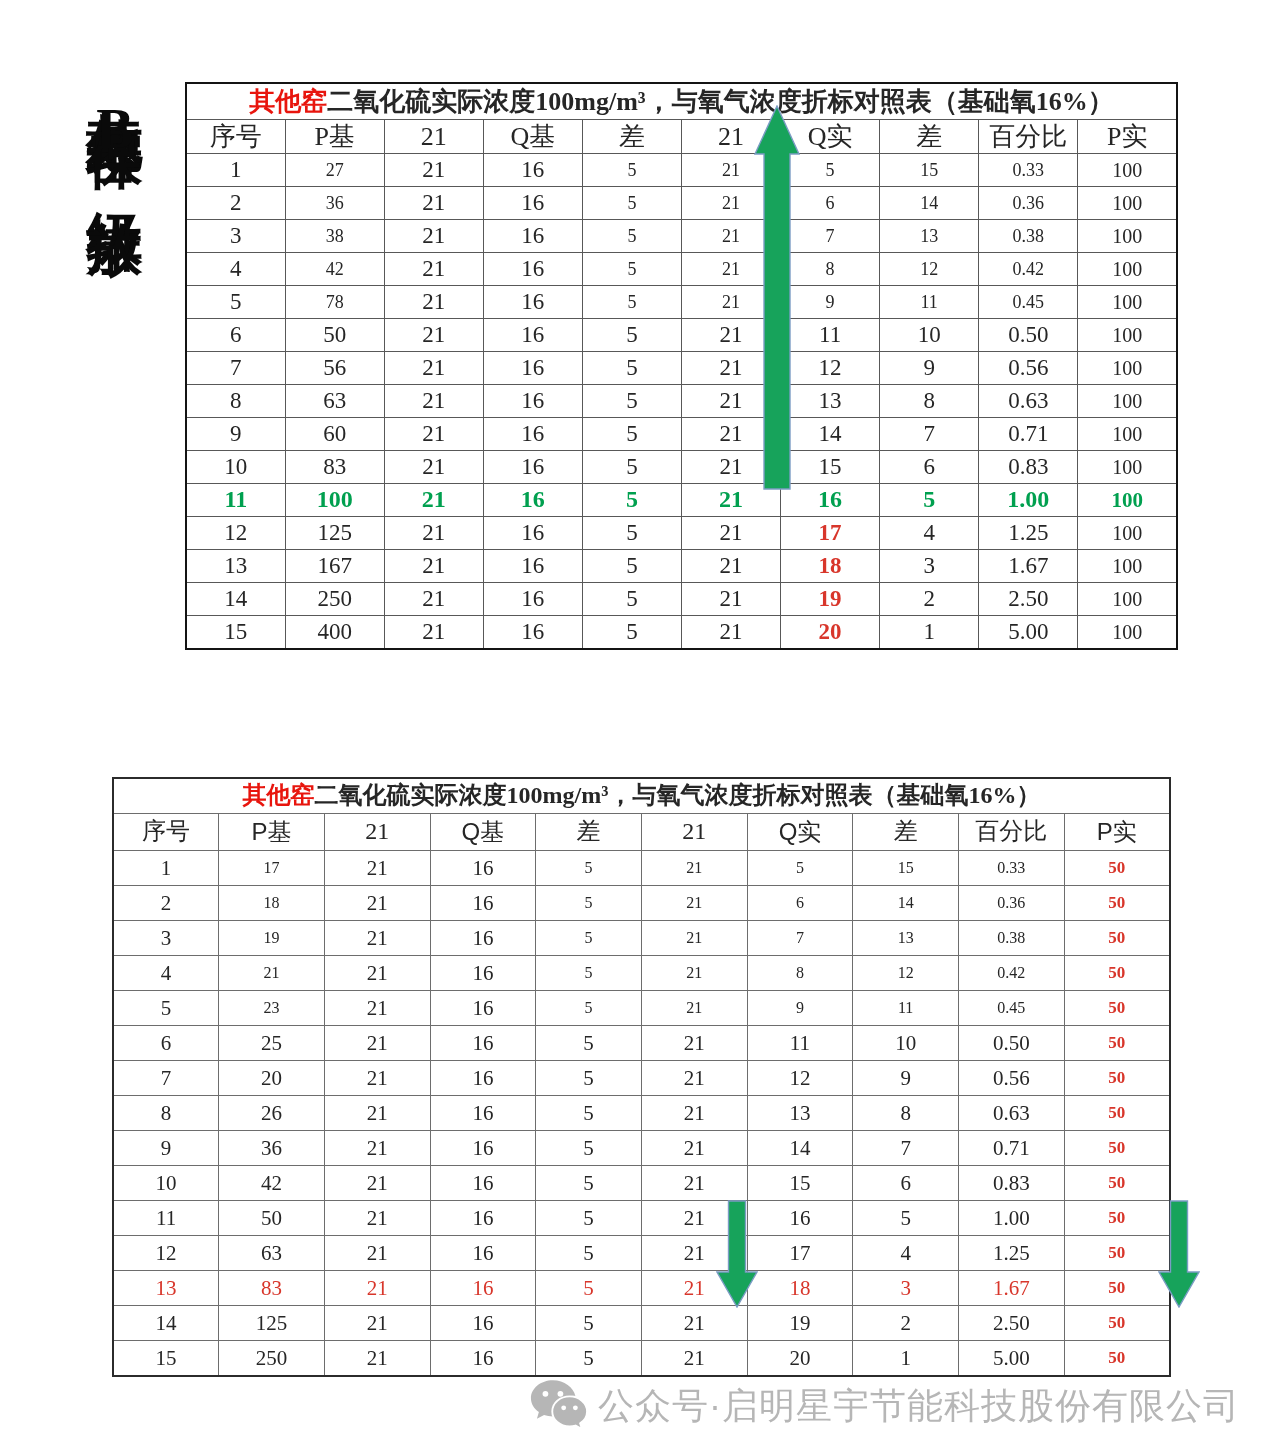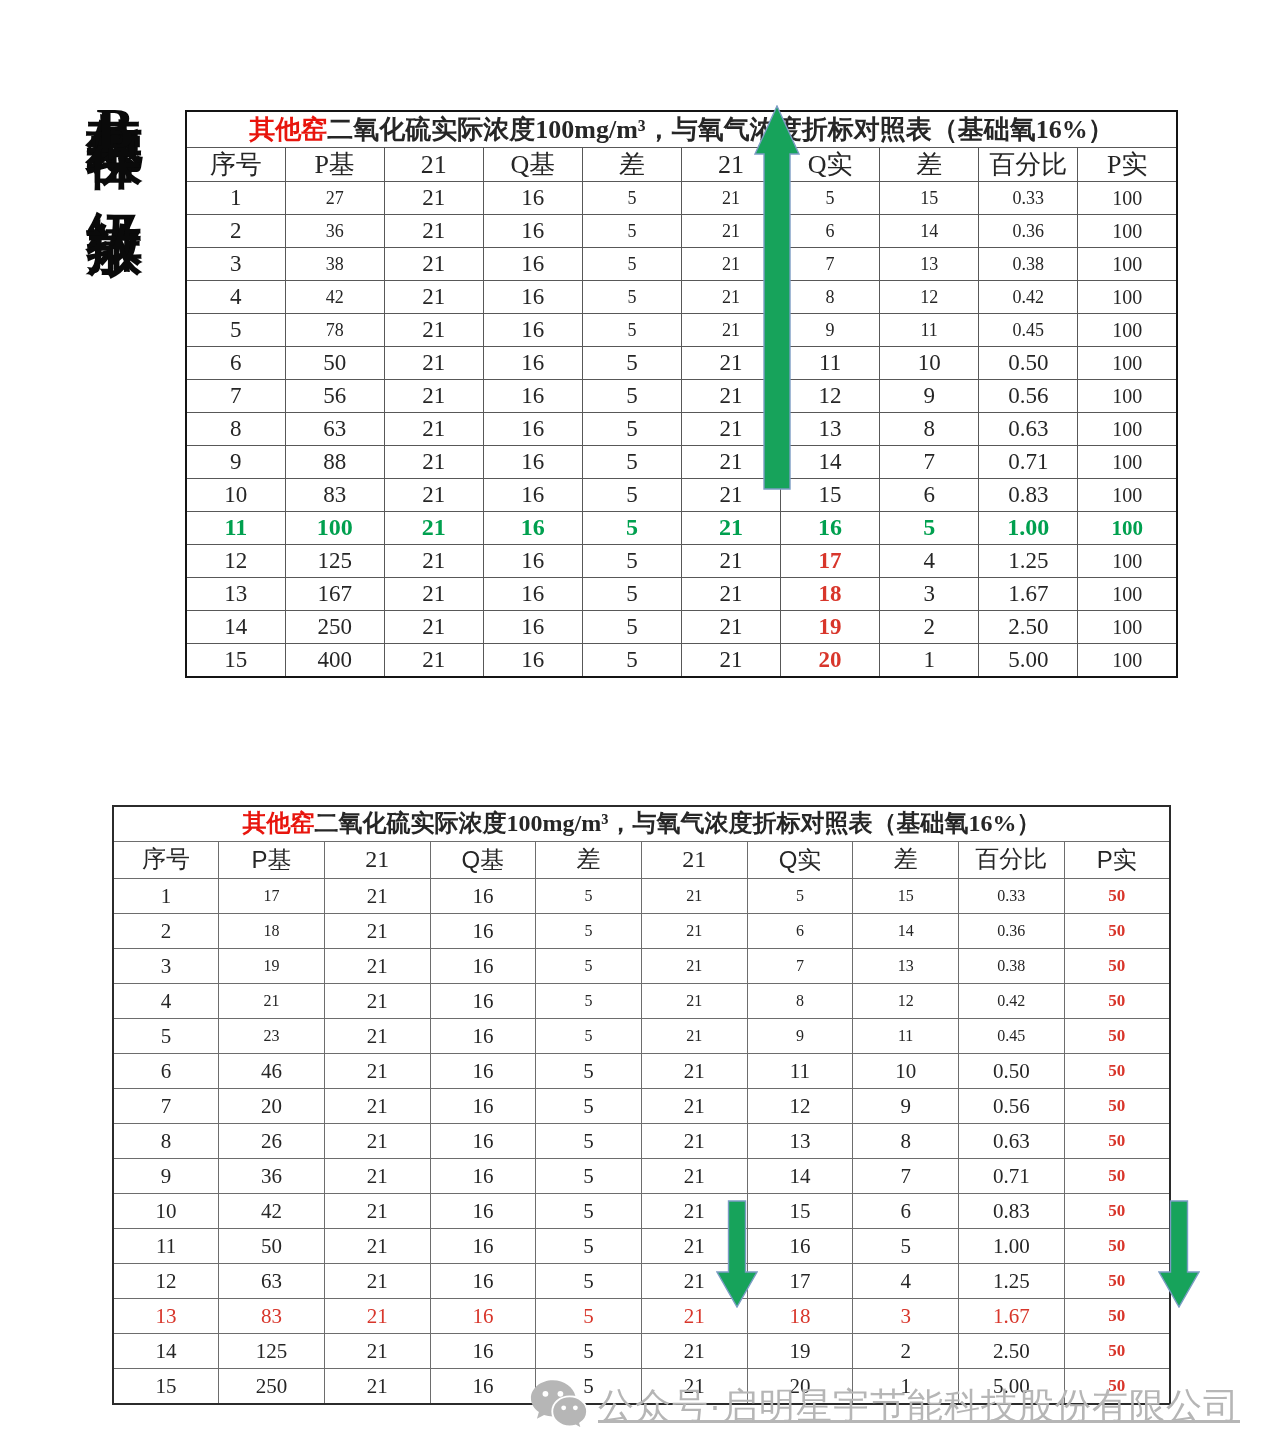--- a/index.html
+++ b/index.html
@@ -15,21 +15,21 @@
   #side-title{
     position:absolute;left:82px;top:68px;height:600px;
     writing-mode:vertical-lr;text-orientation:upright;
     font-size:56px;font-weight:700;letter-spacing:6px;
     color:#0a0a0a;line-height:66px;white-space:nowrap;
   }
   
   .tbl-wrap{position:absolute;background:#fff;}
   #table1-wrap{left:185px;top:82px;width:993px;}
   #table2-wrap{left:112px;top:777px;width:1059px;}
-  table{width:100%;border-collapse:collapse;table-layout:fixed;margin-top:28px;}
+  table{width:100%;border-collapse:collapse;table-layout:fixed;}
   #table1{border:2px solid #141414;}
   #table2{border:2px solid #2b2b2b;}
   td,th{border:1px solid #585858;text-align:center;vertical-align:middle;
         padding:0;font-weight:normal;color:#262626;line-height:1.05;}
   #table2 td,#table2 th{border-color:#6d6d6d;}
   tr.title-row td{font-weight:bold;}
   #table1 tr.title-row td{height:35px;font-size:26px;}
   #table1 th{height:33px;font-size:26px;}
   #table1 tbody td{height:32px;font-size:23px;}
   #table1 tbody td:nth-child(10){font-size:20px;}
@@ -52,21 +52,21 @@
   #arrow-down-left{left:716px;top:1200px;}
   #arrow-down-right{left:1158px;top:1200px;}
   .arrow-shape{fill:var(--arrow-green,#17a35b);stroke:var(--arrow-stroke,#7b9cc4);stroke-width:1.4;}
   
   #footer{position:absolute;left:0;top:1370px;width:1280px;height:66px;}
   #footer-icon{position:absolute;left:530px;top:8px;width:58px;height:55px;}
   #footer-text{
     position:absolute;left:598px;top:12px;
     font-family:"Liberation Sans","DejaVu Sans",sans-serif;
     font-size:36px;color:var(--footer-gray,#b6b6b6);
-    letter-spacing:1px;white-space:nowrap;text-decoration:underline;
+    letter-spacing:1px;white-space:nowrap;
   }
 </style>
 </head>
 <body>
 
 <div id="side-title">其他窑环保B级排放</div>
 
 <div id="table1-wrap" class="tbl-wrap">
   <table id="table1">
       <thead>
@@ -178,21 +178,21 @@
           <td>16</td>
           <td>5</td>
           <td>21</td>
           <td>13</td>
           <td>8</td>
           <td>0.63</td>
           <td>100</td>
         </tr>
         <tr>
           <td>9</td>
-          <td>88</td>
+          <td>60</td>
           <td>21</td>
           <td>16</td>
           <td>5</td>
           <td>21</td>
           <td>14</td>
           <td>7</td>
           <td>0.71</td>
           <td>100</td>
         </tr>
         <tr>
@@ -346,21 +346,21 @@
           <td>16</td>
           <td>5</td>
           <td>21</td>
           <td>9</td>
           <td>11</td>
           <td>0.45</td>
           <td>50</td>
         </tr>
         <tr>
           <td>6</td>
-          <td>46</td>
+          <td>25</td>
           <td>21</td>
           <td>16</td>
           <td>5</td>
           <td>21</td>
           <td>11</td>
           <td>10</td>
           <td>0.50</td>
           <td>50</td>
         </tr>
         <tr>

